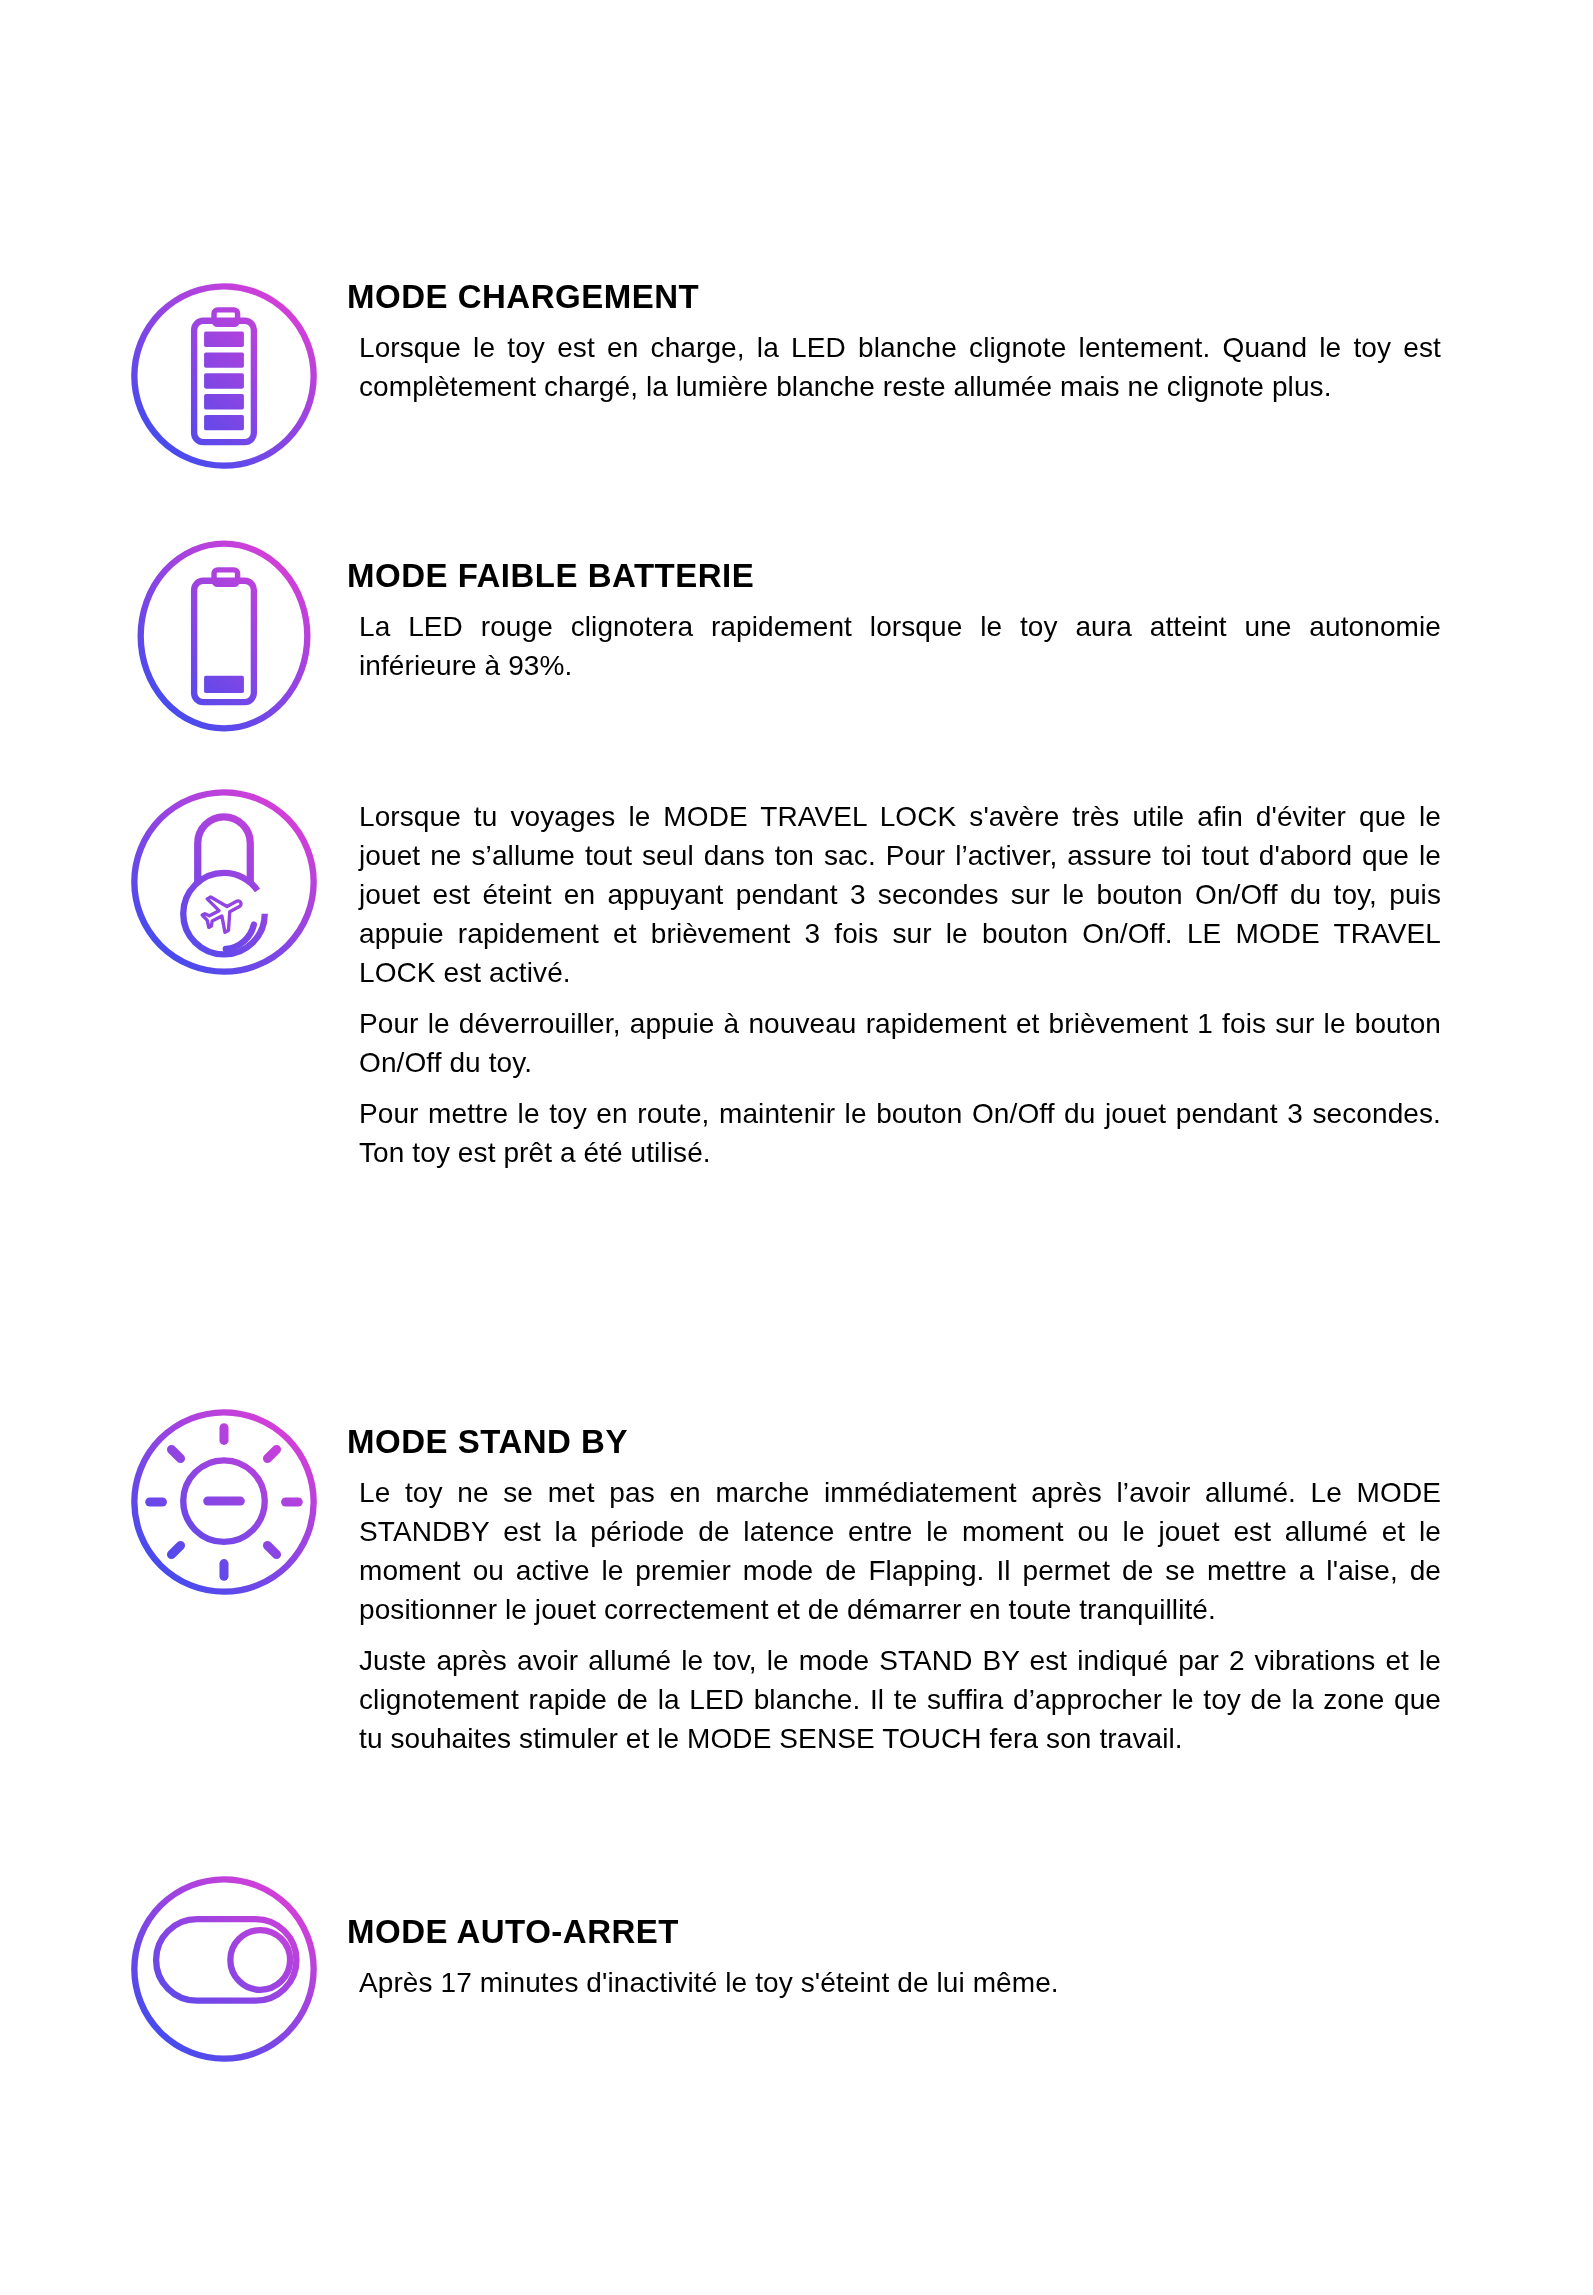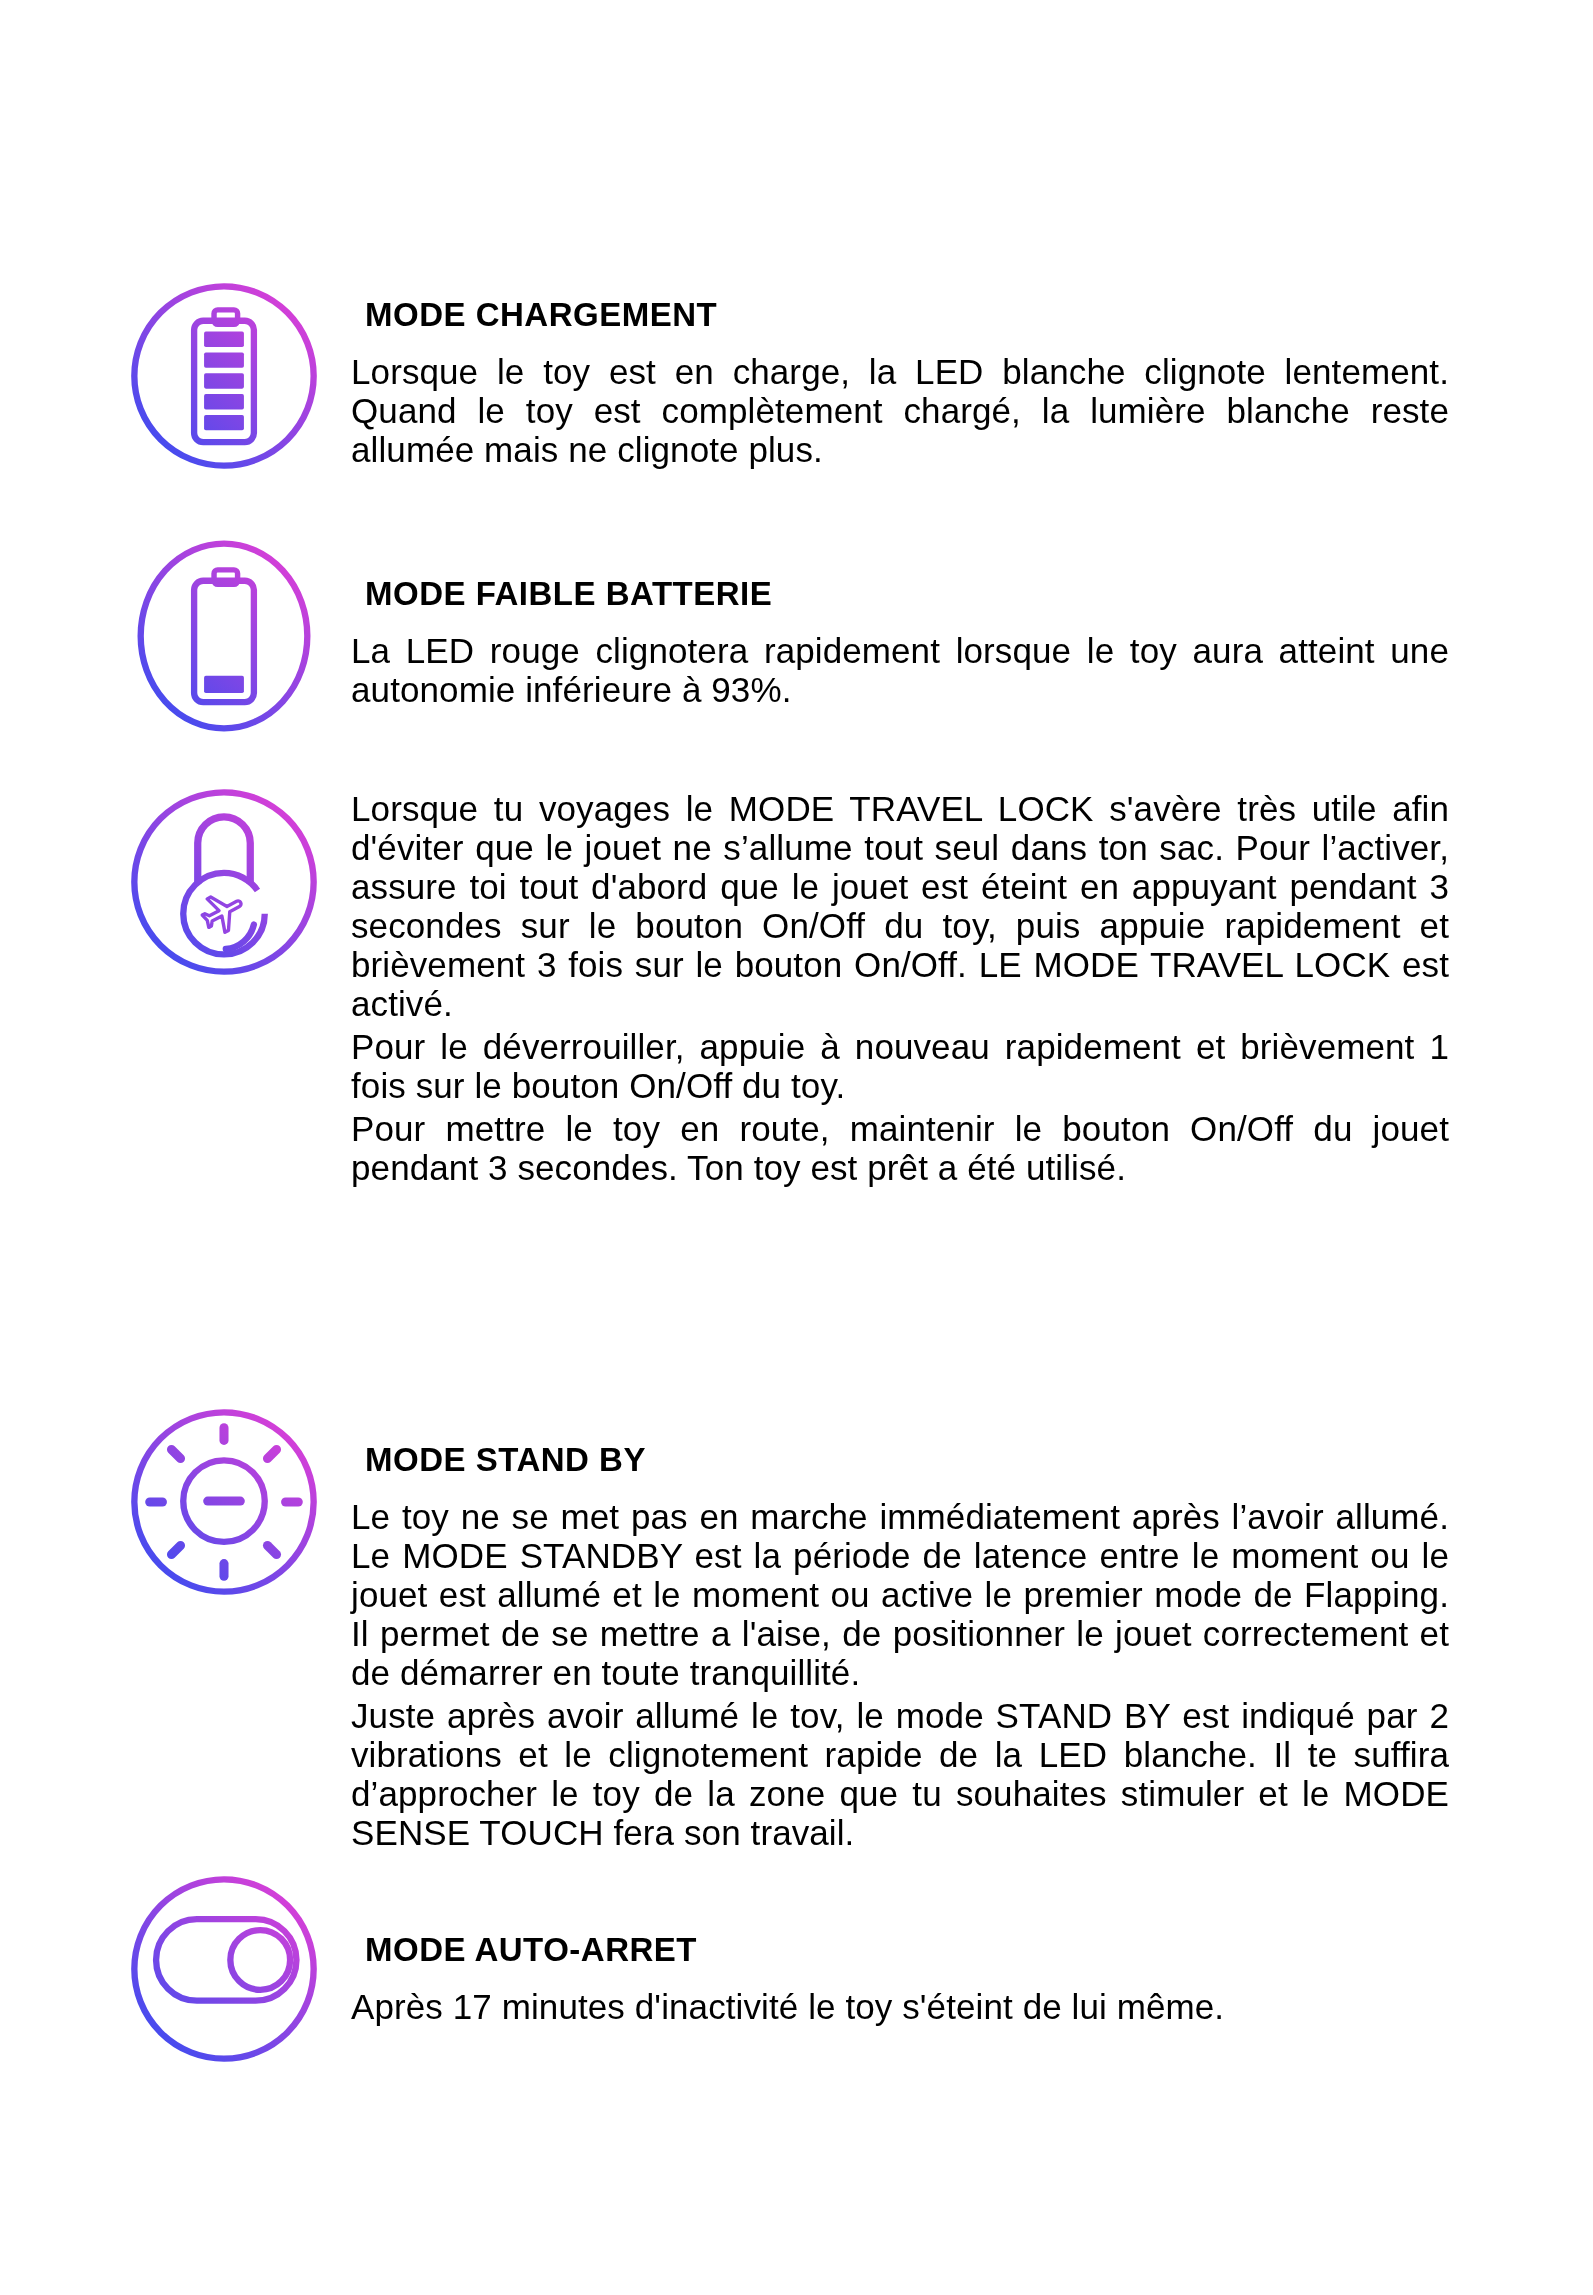--- a/index.html
+++ b/index.html
@@ -22,26 +22,26 @@
   .text {
     position: absolute;
     left: 347px;
     width: 1106px;
   }
   .mode-title {
     font-size: 33px;
     font-weight: bold;
     line-height: 39px;
     letter-spacing: 0.5px;
-    margin: 18px;
+    margin: 0;
   }
   .text p {
-    font-size: 35px;
+    font-size: 28px;
     line-height: 39px;
-    margin: 4px;
+    margin: 12px;
     text-align: justify;
     text-align-last: left;
     letter-spacing: 0.1px;
   }
   svg { display: block; }
 </style>
 </head>
 <body>
 
 <div class="page">

